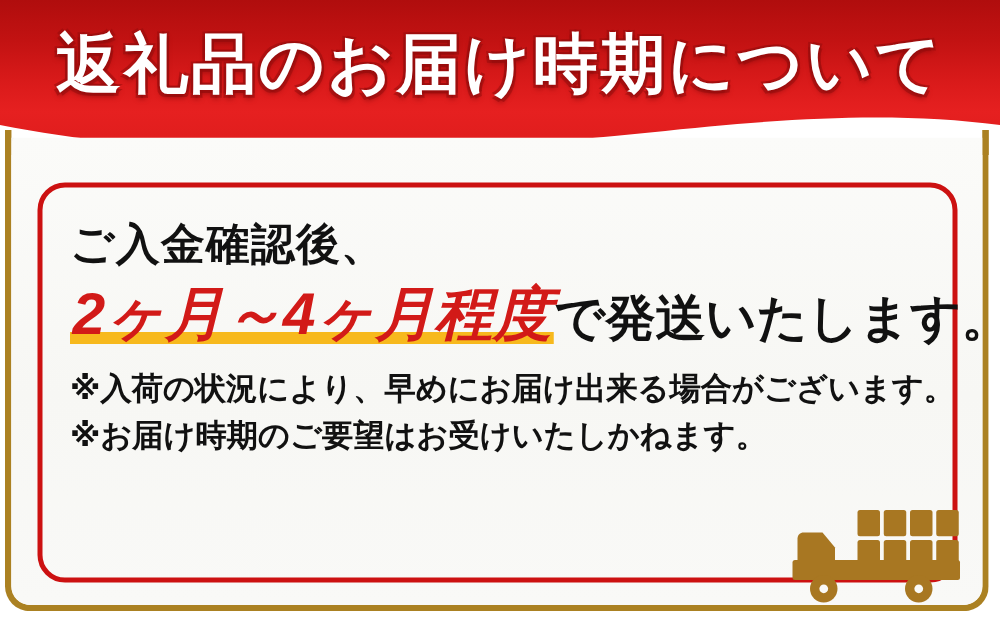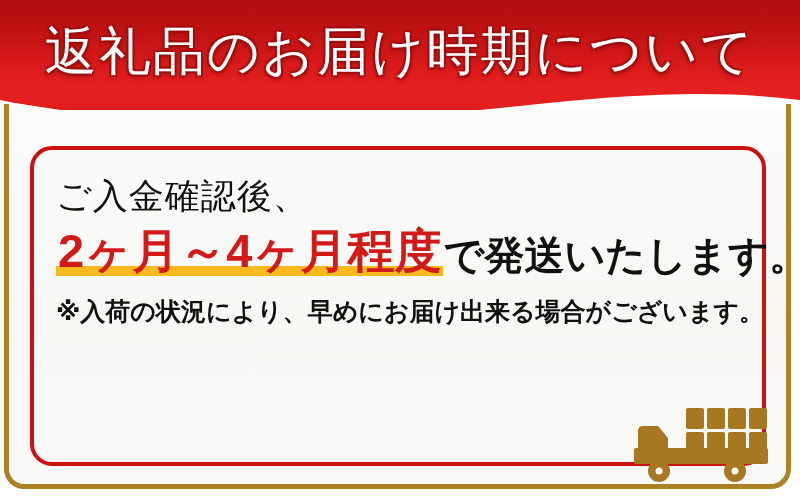--- a/index.html
+++ b/index.html
@@ -55,21 +55,21 @@
   #banner-title {
     position: absolute;
     left: 0;
     top: 0;
     width: 800px;
     height: 104px;
     display: flex;
     align-items: center;
     justify-content: center;
     font-size: 52px;
-    font-weight: normal;
+    font-weight: bold;
     letter-spacing: 2px;
     color: #ffffff;
     white-space: nowrap;
     text-shadow:
       -2px -2px 0 rgba(150,12,12,.55),
        2px -2px 0 rgba(150,12,12,.55),
       -2px  2px 0 rgba(150,12,12,.55),
        2px  2px 0 rgba(150,12,12,.55),
        0    3px 4px rgba(120,8,8,.55);
     z-index: 3;
@@ -140,21 +140,21 @@
   #text-block {
     position: absolute;
     left: 56px;
     top: 178px;
     width: 700px;
     z-index: 6;
   }
 
   .line-1 {
     font-size: 35px;
-    font-weight: normal;
+    font-weight: bold;
     color: #111111;
     letter-spacing: 1px;
     line-height: 1.0;
     margin: 0 0 14px 0;
     white-space: nowrap;
   }
 
   .line-2 {
     font-size: 42px;
     font-weight: bold;
@@ -165,20 +165,21 @@
     display: flex;
     align-items: flex-end;
   }
   .hl {
     color: #d21a18;
     font-size: 47px;
     letter-spacing: 0px;
     background: linear-gradient(transparent 78%, #f7b91d 78%, #f7b91d 97%, transparent 97%);
     padding: 0 2px 3px 2px;
     line-height: 1.0;
+    font-style: italic;
   }
   .after-hl {
     font-size: 40px;
     color: #111111;
     letter-spacing: 0px;
     padding-bottom: 2px;
   }
 
   .note {
     font-size: 25px;
@@ -230,20 +231,21 @@
 
     <p class="line-1">ご入金確認後、</p>
 
     <p class="line-2">
       <span class="hl">2ヶ月～4ヶ月程度</span>
         <span class="after-hl">で発送いたします。</span>
     </p>
 
     <p class="note" id="note-1">※入荷の状況により、早めにお届け出来る場合がございます。</p>
 
+    <p class="note" id="note-2">※お届け時期のご要望はお受けいたしかねます。</p>
   </div>
 
   <svg id="truck-icon" viewBox="0 0 152 96">
     <g fill="#a87722">
 
       <rect x="58" y="12" width="18" height="21" rx="2"></rect>
       <rect x="79" y="12" width="18" height="21" rx="2"></rect>
       <rect x="100" y="12" width="18" height="21" rx="2"></rect>
       <rect x="121" y="12" width="18" height="21" rx="2"></rect>
 

